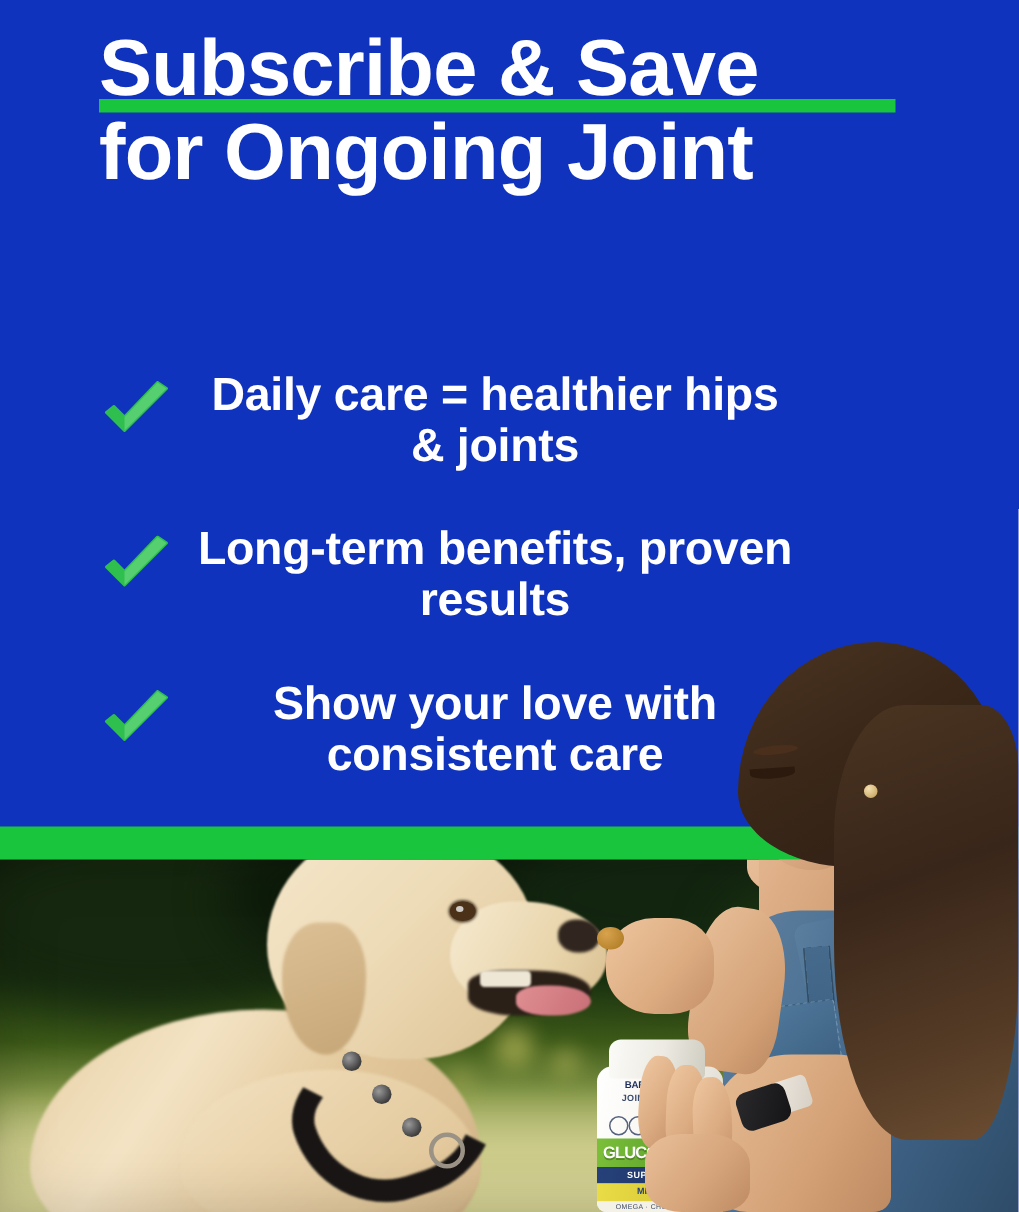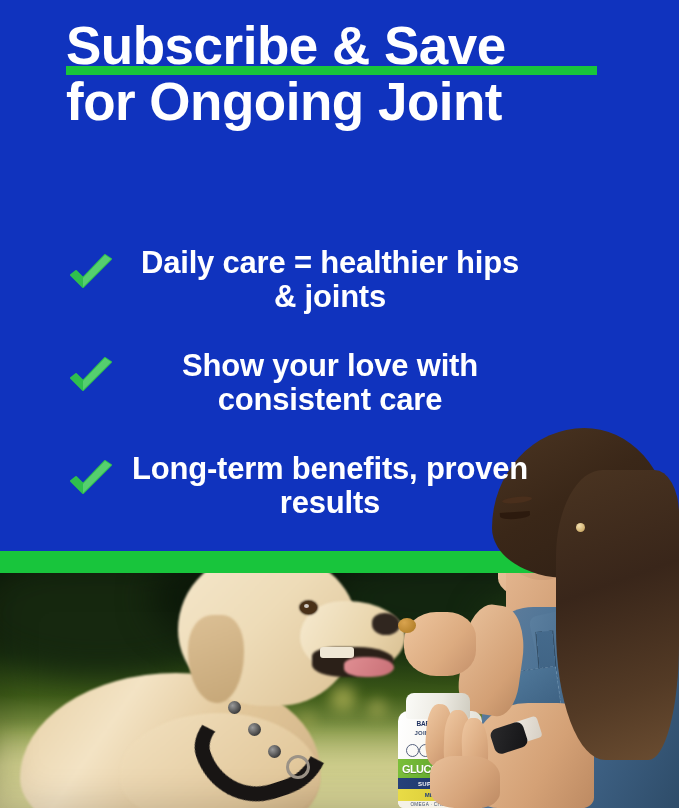--- a/index.html
+++ b/index.html
@@ -675,31 +675,31 @@
       <span class="bullet-text">Daily care = healthier hips &amp; joints</span>
     </div>
 
     <div class="bullet">
       <span class="check-icon">
         <svg width="46" height="40" viewBox="0 0 46 40">
           <path d="M3 21 L15 33 L43 5 L37 1 L15 24 L8 17 Z" fill="#2fbf4e" stroke="#2fbf4e" stroke-width="2" stroke-linejoin="round"></path>
           <path d="M15 33 L43 5 L37 1 L15 24 Z" fill="#55cf6f"></path>
         </svg>
       </span>
-      <span class="bullet-text">Show your love with consistent care</span>
+      <span class="bullet-text">Long-term benefits, proven results</span>
     </div>
 
     <div class="bullet">
       <span class="check-icon">
         <svg width="46" height="40" viewBox="0 0 46 40">
           <path d="M3 21 L15 33 L43 5 L37 1 L15 24 L8 17 Z" fill="#2fbf4e" stroke="#2fbf4e" stroke-width="2" stroke-linejoin="round"></path>
           <path d="M15 33 L43 5 L37 1 L15 24 Z" fill="#55cf6f"></path>
         </svg>
       </span>
-      <span class="bullet-text">Long-term benefits, proven results</span>
+      <span class="bullet-text">Show your love with consistent care</span>
     </div>
 
   </div>
 
   <div class="woman-hair-top"></div>
   <div class="woman-face-top"></div>
   <div class="brow"></div>
   <div class="eye-lash"></div>
   <div class="earring"></div>
   <div class="woman-hair-side"></div>

